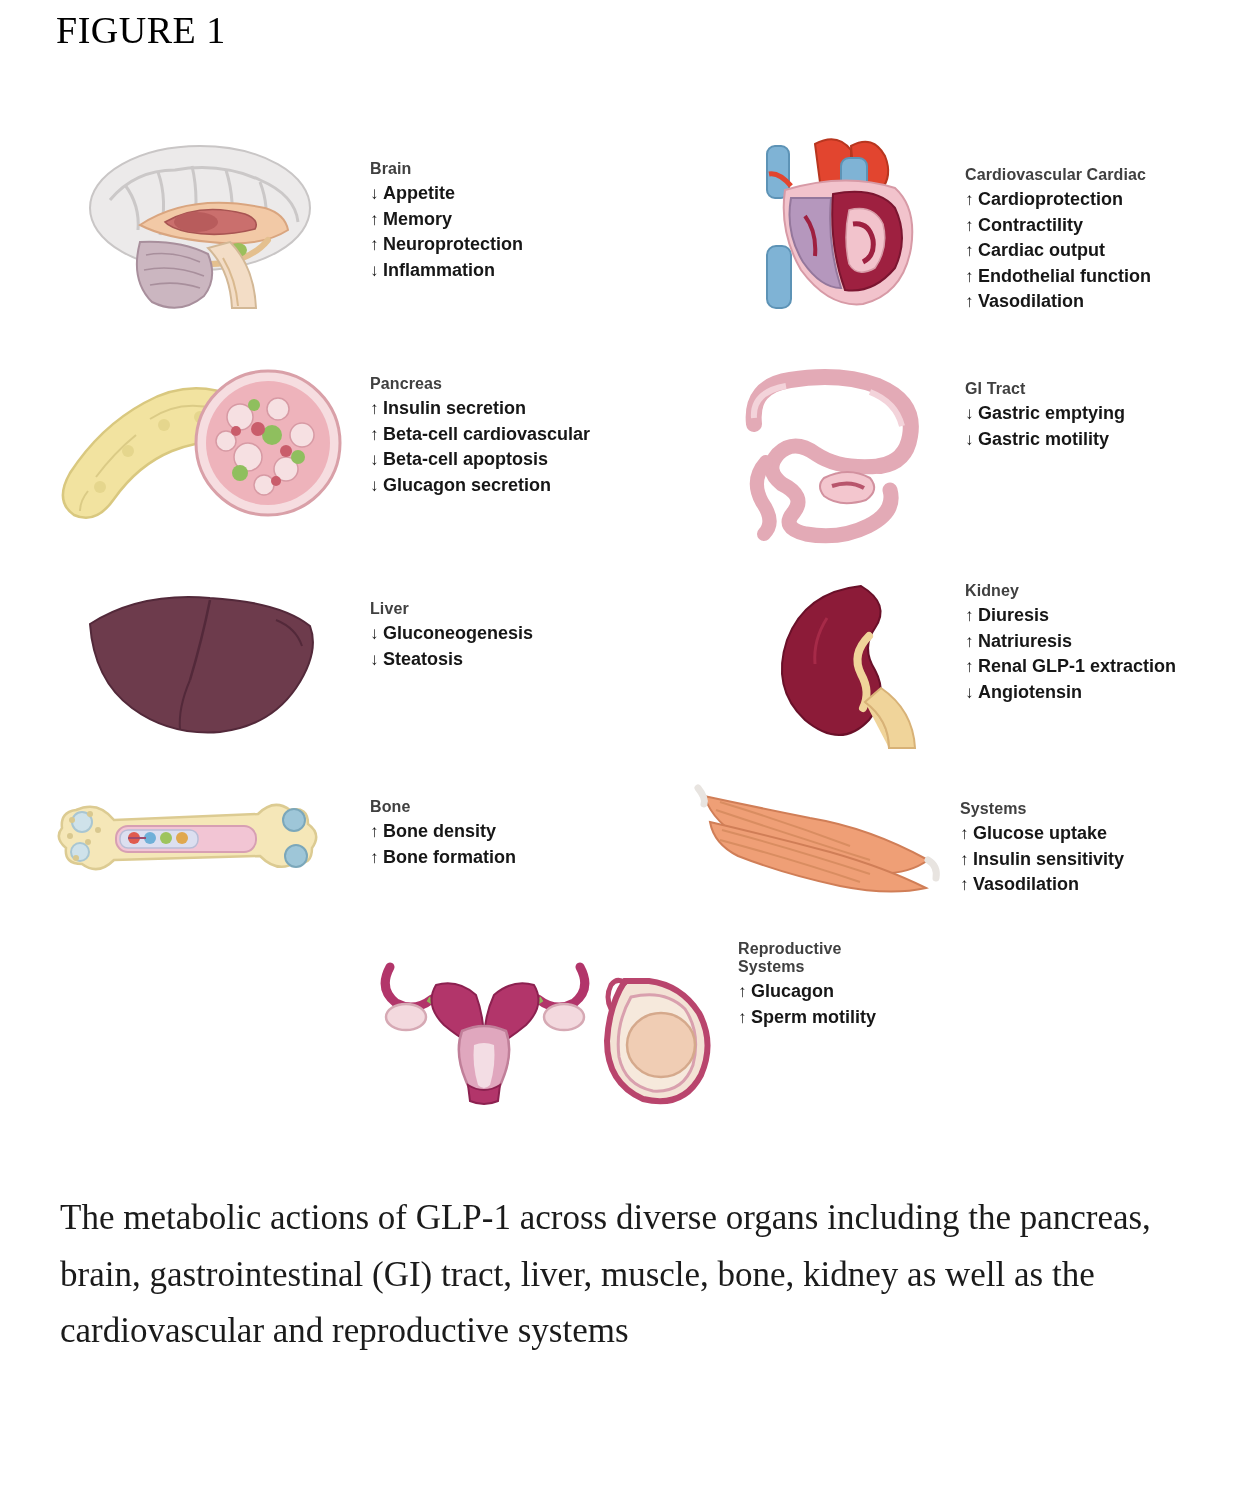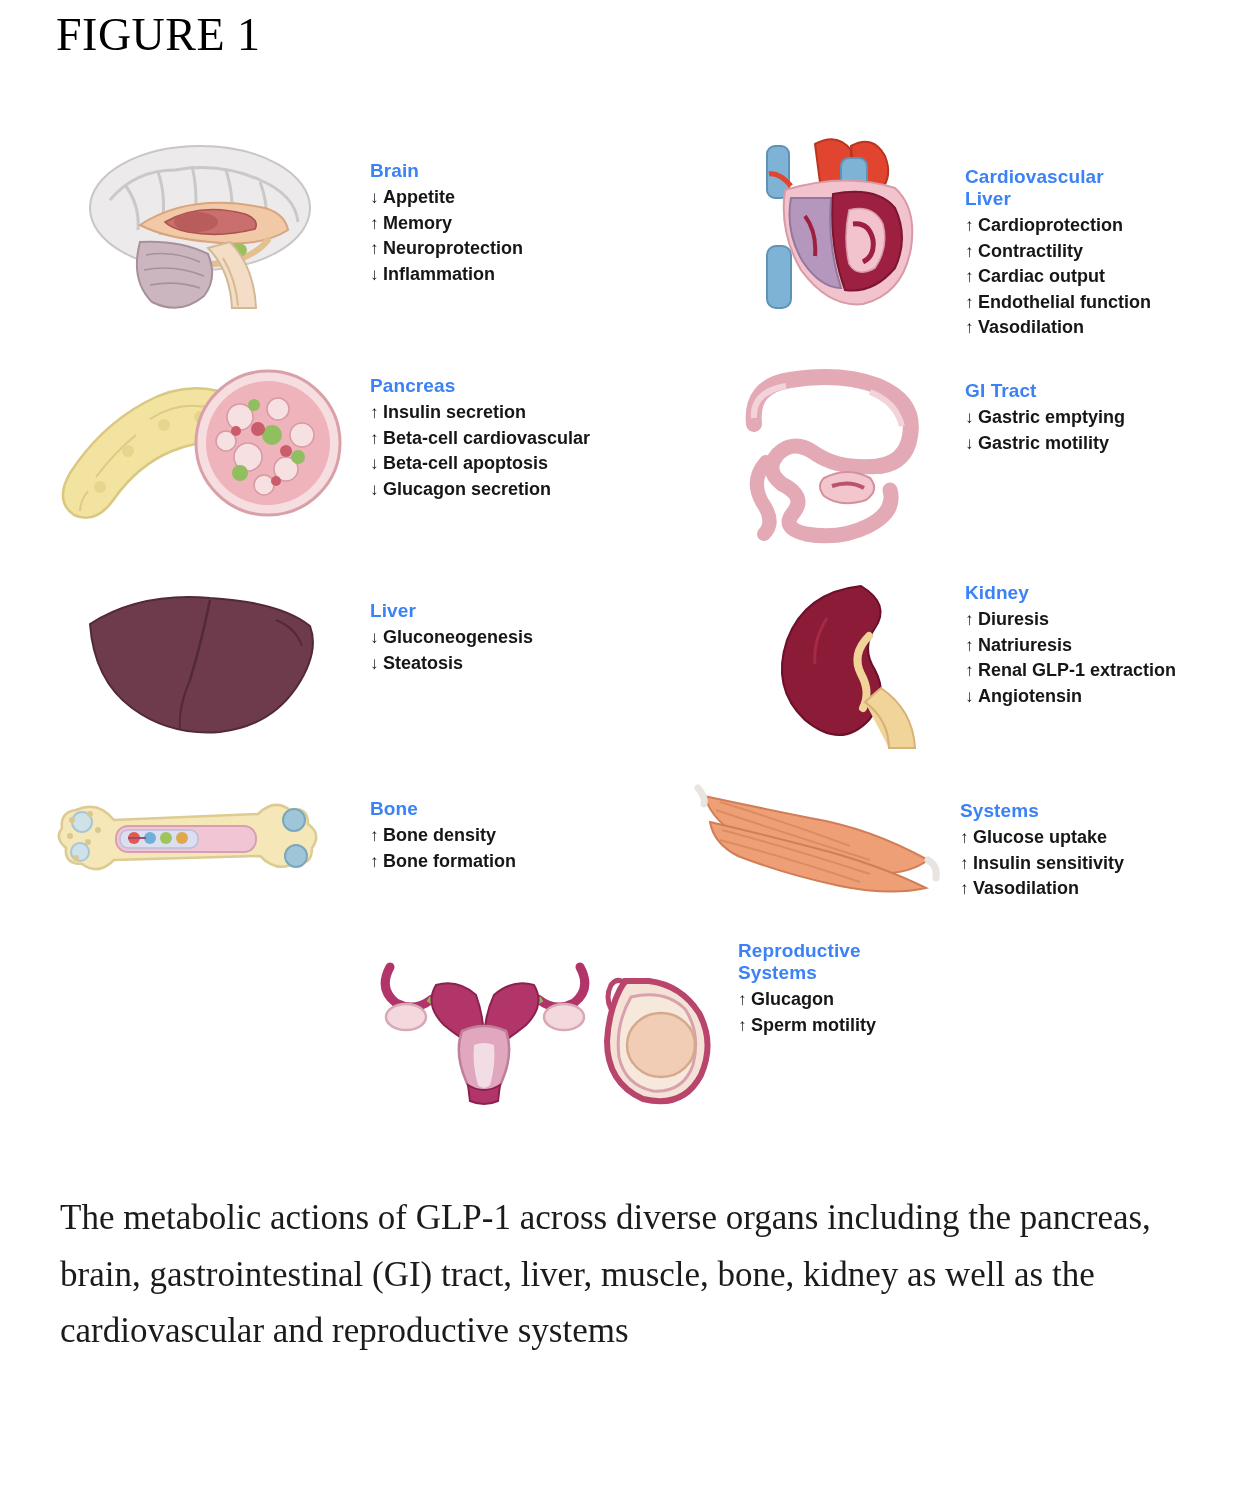--- a/index.html
+++ b/index.html
@@ -13,44 +13,44 @@
     position: relative;
     font-family: "Liberation Sans", sans-serif;
     color: #111111;
     overflow: hidden;
   }
   .figure-title {
     position: absolute;
     left: 56px;
     top: 8px;
     font-family: "Liberation Serif", serif;
-    font-size: 46px;
+    font-size: 38px;
     letter-spacing: 0.5px;
     color: #000000;
   }
   .figure-area {
     position: absolute;
     left: 0;
     top: 110px;
     width: 1242px;
     height: 1070px;
   }
   .organ-block {
     position: absolute;
   }
   .art {
     position: absolute;
   }
   .text-block {
     position: absolute;
   }
   .organ-name {
-    font-size: 19px;
+    font-size: 16px;
     font-weight: bold;
-    color: #3b82f6;
+    color: #404040;
     margin-bottom: 3px;
     letter-spacing: 0.1px;
   }
   .effect {
     font-size: 18px;
     color: #161616;
     line-height: 1.42;
     white-space: nowrap;
     font-weight: bold;
   }
@@ -121,21 +121,21 @@
         <path d="M40 62 Q34 104 56 142 Q84 180 118 176 Q158 166 166 120 Q172 80 150 60 Q100 44 40 62 Z" fill="#f2c3cc" stroke="#d79aa6" stroke-width="2"></path>
         <path d="M46 70 Q40 104 58 134 Q76 160 96 160 Q82 116 86 70 Z" fill="#b597bd" stroke="#94779c" stroke-width="2"></path>
         <path d="M88 66 Q132 58 150 80 Q164 110 150 140 Q128 166 100 162 Q84 118 88 66 Z" fill="#9e2040" stroke="#7b1530" stroke-width="2"></path>
         <path d="M104 82 Q128 76 138 96 Q144 120 130 140 Q112 150 104 136 Q98 110 104 82 Z" fill="#f2c3cc" stroke="#d79aa6" stroke-width="1.5"></path>
         <path d="M108 96 Q124 94 128 112 Q130 128 118 134" fill="none" stroke="#9e2040" stroke-width="5"></path>
         <path d="M60 88 Q72 104 70 128" fill="none" stroke="#9e2040" stroke-width="4"></path>
         <path d="M46 58 Q34 44 24 46" fill="none" stroke="#e2452f" stroke-width="5"></path>
       </svg>
     </div>
     <div class="text-block" style="left:220px; top:38px;">
-      <div class="organ-name">Cardiovascular Liver</div>
+      <div class="organ-name">Cardiovascular Cardiac</div>
       <div class="effect"><span class="arrow">↑</span><span>Cardioprotection</span></div>
       <div class="effect"><span class="arrow">↑</span><span>Contractility</span></div>
       <div class="effect"><span class="arrow">↑</span><span>Cardiac output</span></div>
       <div class="effect"><span class="arrow">↑</span><span>Endothelial function</span></div>
       <div class="effect"><span class="arrow">↑</span><span>Vasodilation</span></div>
     </div>
   </div>
 
   <div class="organ-block" style="left:40px; top:255px;">
     <div class="art" style="left:0; top:0;">

